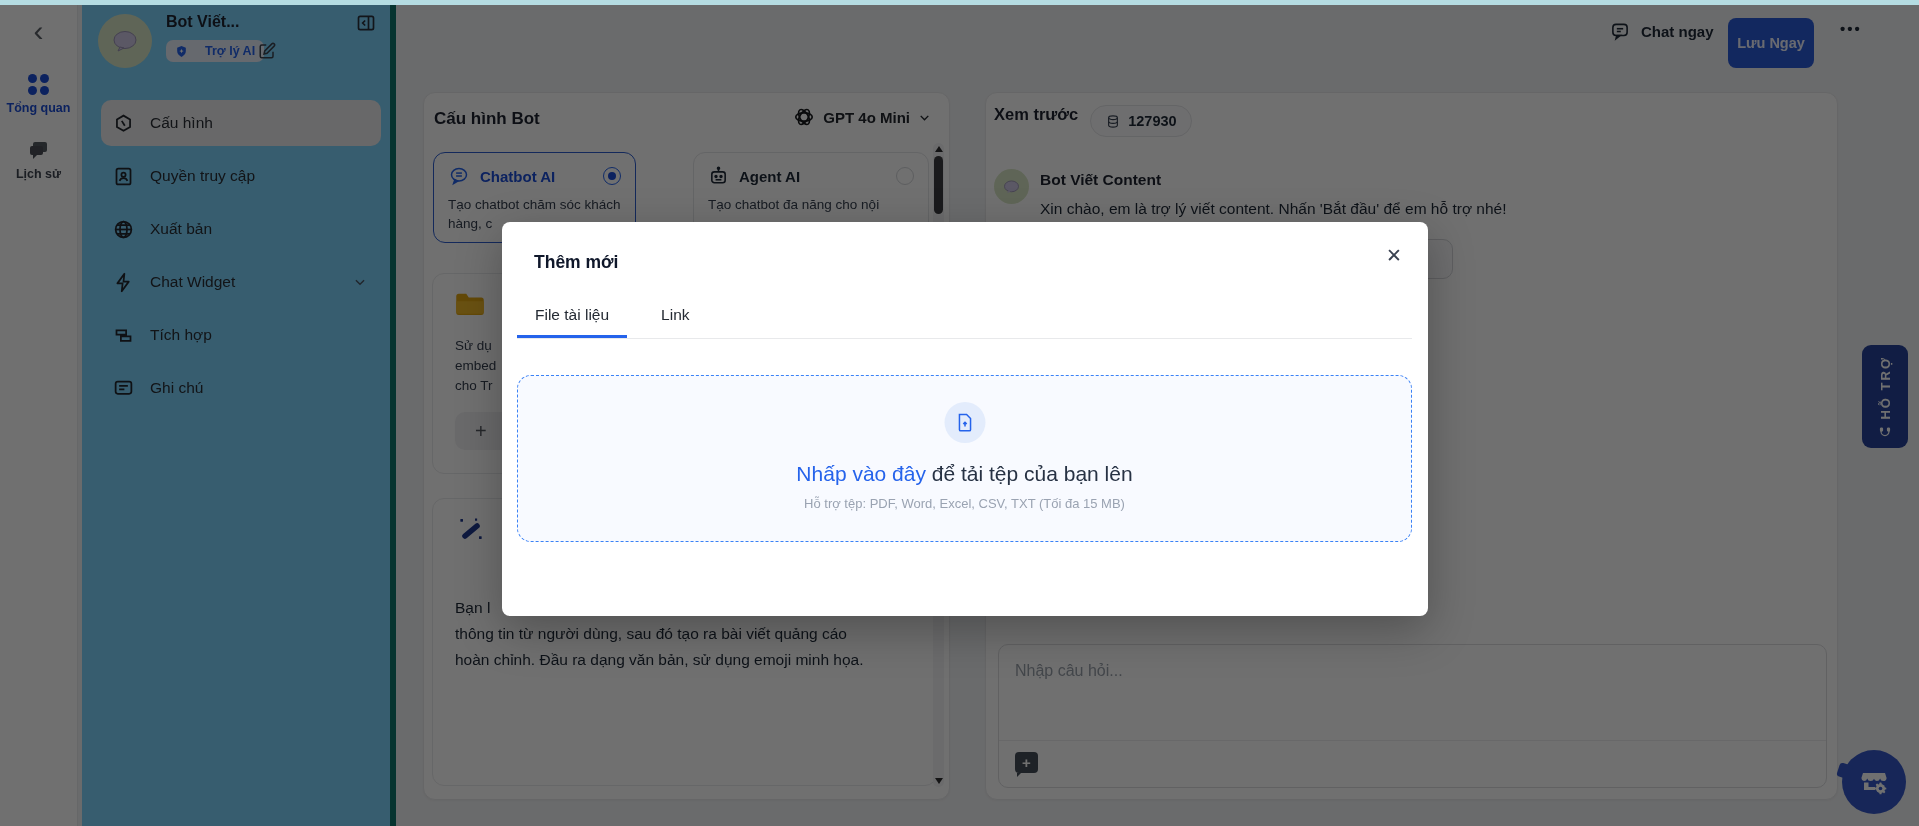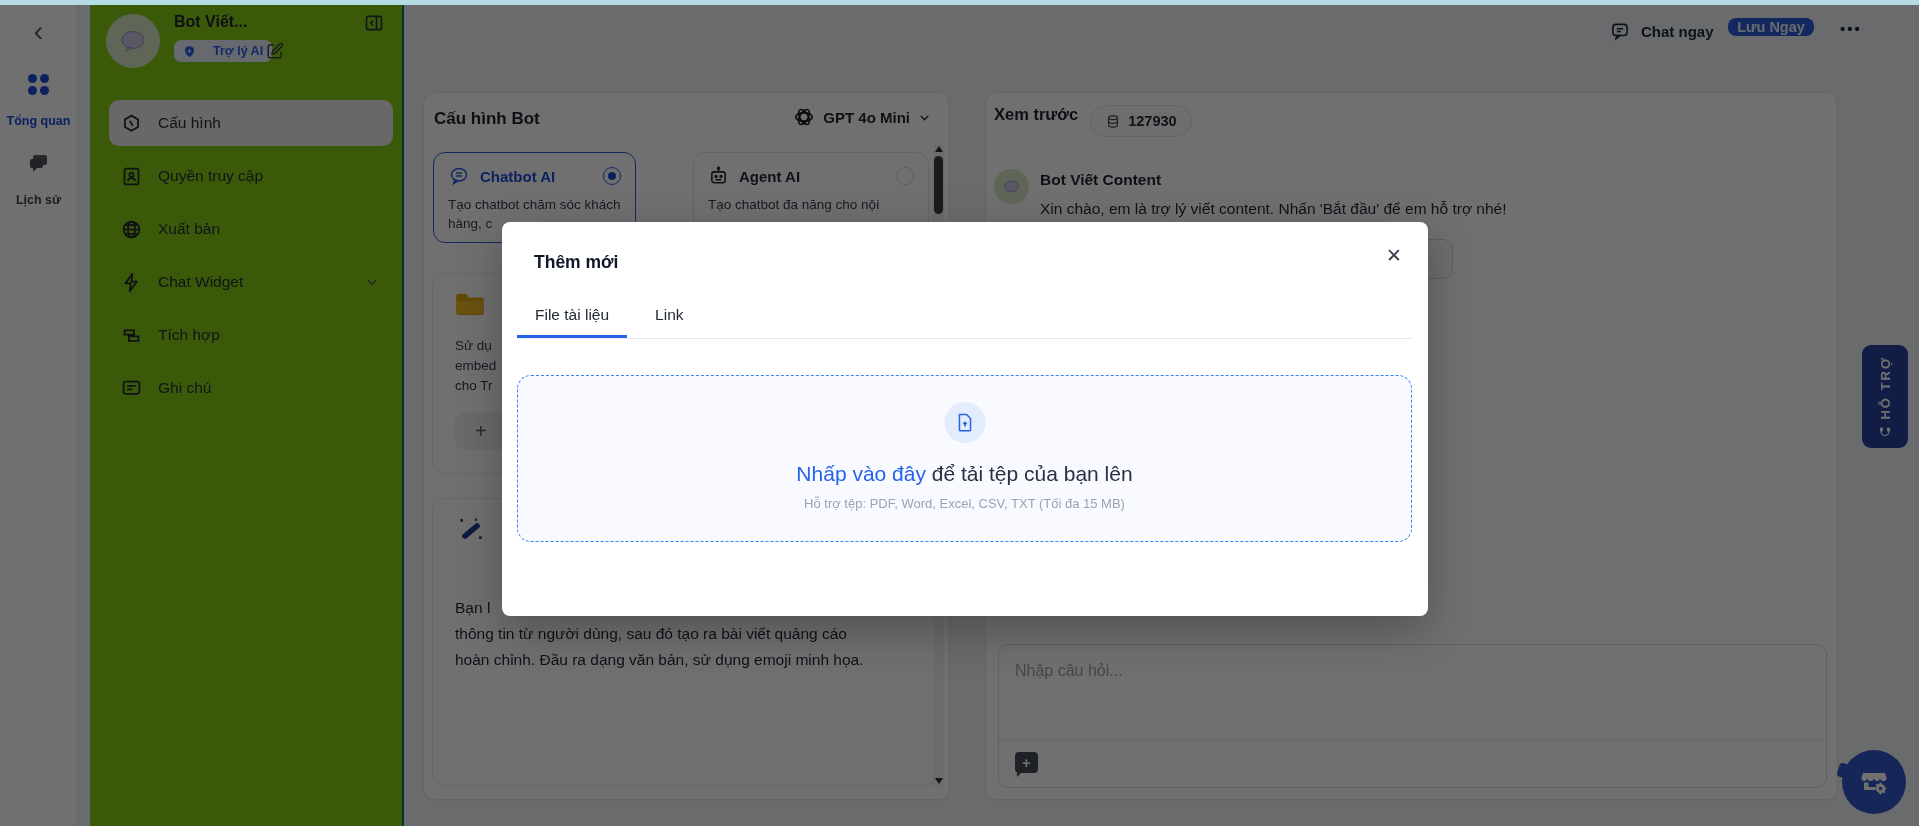--- a/index.html
+++ b/index.html
@@ -6,44 +6,44 @@
   html,body { background:#3a3a3a; }
   body { font-family:"Liberation Sans", sans-serif; }
   #app { position:relative; width:1919px; height:826px; background:#f2f3f5; overflow:hidden; }
 
   
   .top-strip { position:absolute; left:0; top:0; width:1919px; height:5px; background:#b5dce2; z-index:40; }
 
   
   .rail { position:absolute; left:0; top:0; width:78px; height:826px; background:#ffffff; border-right:1px solid #e9eaec; z-index:1; }
   .rail .back { display:block; text-align:center; font-size:30px; color:#5b6168; margin-top:14px; line-height:34px; cursor:pointer; }
-  .rail-item { display:flex; flex-direction:column; align-items:center; gap:19px; margin-top:26px; cursor:pointer; }
+  .rail-item { display:flex; flex-direction:column; align-items:center; gap:6px; margin-top:26px; cursor:pointer; }
   .rail-item .lbl { font-size:12.5px; }
   .rail-item.active .lbl { color:#1d4ed8; font-weight:bold; }
   .rail-item .lbl.dark { color:#3f4550; font-weight:bold; }
   .dots4 { display:grid; grid-template-columns:9px 9px; grid-gap:3px; }
   .dots4 span { width:9px; height:9px; border-radius:50%; background:#1d4ed8; }
 
   
-  .sidebar { position:absolute; left:90px; top:0; width:314px; height:826px; background:#84cc16; border-right:2px solid #0f766e; z-index:1; }
+  .sidebar { position:absolute; left:82px; top:0; width:314px; height:826px; background:#7dd3fc; border-right:6px solid #0f766e; z-index:1; }
   .sb-head { position:relative; padding:14px 14px 0 16px; height:88px; }
   .avatar { position:absolute; left:16px; top:14px; width:54px; height:54px; border-radius:50%; background:#d9e7c6; display:flex; align-items:center; justify-content:center; }
   .sb-title { position:absolute; left:84px; top:13px; font-size:16px; font-weight:bold; color:#1f2430; }
   .sb-badge { position:absolute; left:84px; top:40px; display:flex; align-items:center; gap:17px; background:#e9eefb; border-radius:7px; padding:4px 9px; font-size:12.5px; color:#2563eb; font-weight:bold; cursor:pointer; }
   .sb-edit { position:absolute; left:176px; top:42px; cursor:pointer; }
   .sb-collapse { position:absolute; left:274px; top:13px; cursor:pointer; }
   .nav { margin-top:12px; }
   .nav-item { display:flex; align-items:center; gap:16px; height:46px; margin:7px 9px 7px 19px; padding:0 14px 0 12px; border-radius:10px; font-size:15.5px; color:#2b2f36; cursor:pointer; }
   .nav-item.active { background:#ececee; }
   .nav-item .grow { flex:1; }
 
   
   .topbar { position:absolute; left:392px; top:0; right:0; height:70px; z-index:1; }
   .chat-now { position:absolute; left:1218px; top:22px; display:flex; align-items:center; gap:11px; font-size:15px; font-weight:bold; color:#1f2937; cursor:pointer; }
-  .save-btn { position:absolute; left:1336px; top:18px; width:86px; height:18px; background:#2b5cd9; color:#eef2ff; font-weight:bold; font-size:14.5px; border:none; border-radius:8px; cursor:pointer; }
+  .save-btn { position:absolute; left:1336px; top:18px; width:86px; height:50px; background:#2b5cd9; color:#eef2ff; font-weight:bold; font-size:14.5px; border:none; border-radius:8px; cursor:pointer; }
   .more-btn { position:absolute; left:1448px; top:20px; font-size:15px; letter-spacing:2px; color:#1f2937; font-weight:bold; cursor:pointer; }
 
   
   .card { position:absolute; background:#fff; border:1px solid #e8e9eb; border-radius:12px; box-shadow:0 1px 2px rgba(0,0,0,.04); z-index:1; }
   .left-card  { left:423px; top:92px; width:527px; height:708px; }
   .right-card { left:985px; top:92px; width:853px; height:708px; }
 
   .lc-title { position:absolute; left:10px; top:16px; font-size:17px; font-weight:bold; color:#1f2430; }
   .model-sel { position:absolute; right:18px; top:13px; display:flex; align-items:center; gap:8px; font-size:15px; font-weight:bold; color:#23272e; cursor:pointer; }
 
@@ -92,21 +92,21 @@
   .support-tab { position:absolute; left:1862px; top:345px; width:46px; height:103px; background:#27439b; border-radius:9px; z-index:2; display:flex; align-items:center; justify-content:center; cursor:pointer; }
   .support-inner { writing-mode:vertical-rl; transform:rotate(180deg); color:#fff; font-size:13px; font-weight:bold; letter-spacing:2px; display:flex; align-items:center; gap:6px; }
   .fab { position:absolute; left:1842px; top:750px; width:64px; height:64px; border-radius:50%; background:#3558c9; z-index:2; display:flex; align-items:center; justify-content:center; cursor:pointer; }
   .fab::before { content:""; position:absolute; left:-4px; top:14px; width:14px; height:14px; background:#3558c9; border-radius:3px; transform:rotate(18deg); }
 
   
   .overlay { position:absolute; inset:0; background:rgba(0,0,0,0.56); z-index:20; }
   .modal { position:absolute; left:502px; top:222px; width:926px; height:394px; background:#fff; border-radius:8px; box-shadow:0 14px 46px rgba(0,0,0,.28); z-index:30; }
   .m-title { position:absolute; left:32px; top:30px; font-size:17.5px; font-weight:bold; color:#0f172a; }
   .m-close { position:absolute; right:26px; top:22px; font-size:19px; color:#394150; cursor:pointer; line-height:24px; }
-  .m-tabs { position:absolute; left:15px; right:16px; top:84px; display:flex; gap:10px; border-bottom:1px solid #e8e9eb; }
+  .m-tabs { position:absolute; left:15px; right:16px; top:84px; display:flex; gap:16px; border-bottom:1px solid #e8e9eb; }
   .m-tab { padding:0 18px 11px 18px; font-size:15.5px; color:#242a33; cursor:pointer; border-bottom:3px solid transparent; }
   .m-tab.active { border-bottom:3px solid #2563eb; }
   .uploader { position:absolute; left:15px; right:16px; top:153px; height:167px; border:1.5px dashed #3b82f6; border-radius:14px; background:#f8faff; cursor:pointer; }
   .up-circle { position:absolute; left:50%; top:26px; transform:translateX(-50%); width:41px; height:41px; border-radius:50%; background:#e3ecfc; display:flex; align-items:center; justify-content:center; }
   .up-cta { position:absolute; left:0; right:0; top:86px; text-align:center; font-size:21px; font-weight:normal; color:#273244; }
   .up-cta .blue { color:#2563eb; }
   .up-hint { position:absolute; left:0; right:0; top:120px; text-align:center; font-size:13px; color:#9aa3b2; }
 
   svg { display:block; }
 </style>

